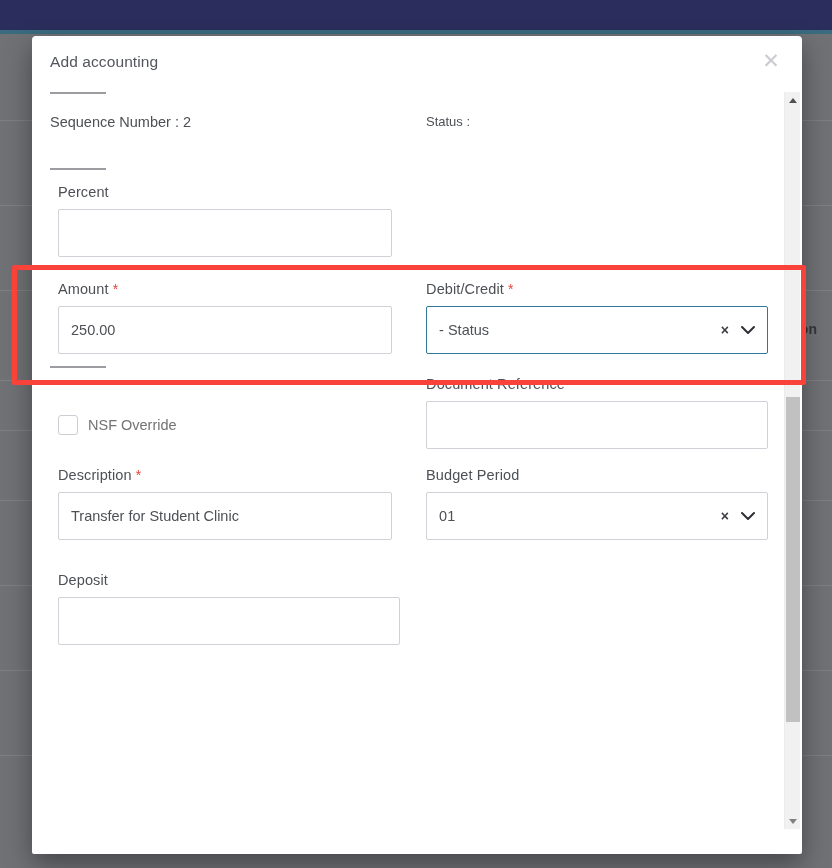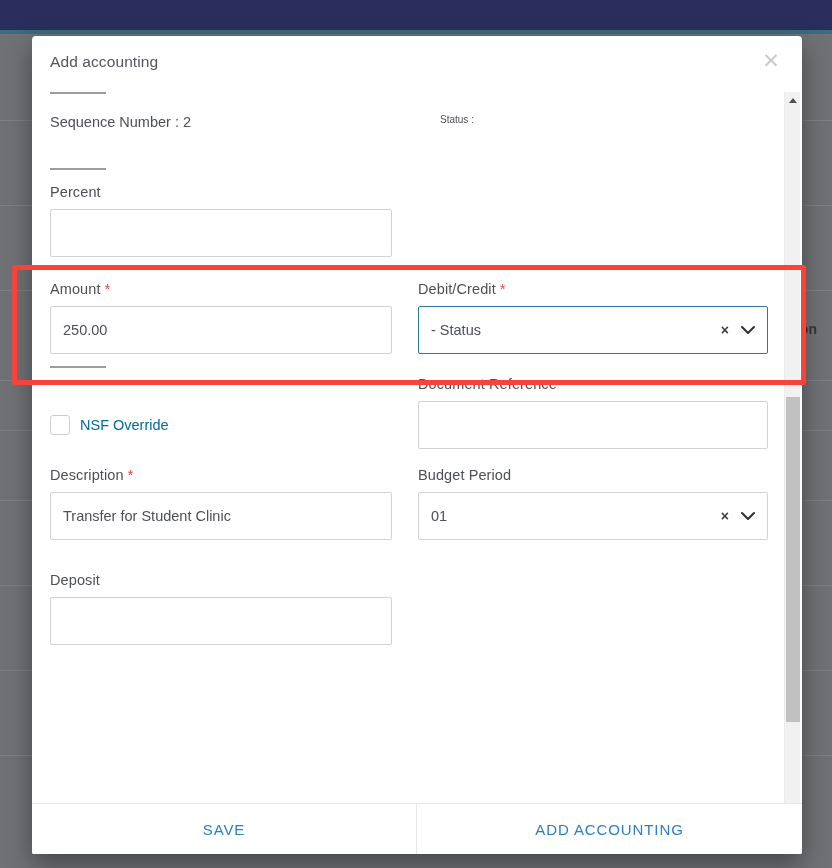--- a/index.html
+++ b/index.html
@@ -89,30 +89,31 @@
   .meta-row {
     position: relative;
     height: 34px;
   }
   .meta-seq {
     position: absolute; left: 18px; top: 0;
     font-size: 14.5px; color: #4d5055;
   }
   .meta-status {
     position: absolute; left: 394px; top: 0;
-    font-size: 10px; color: #4d5055; margin-left: 14px;
+    font-size: 13px; color: #4d5055;
   }
 
   .form-row {
     position: relative;
     display: flex;
   }
   .col {
     width: 376px;
     padding: 0 16px 4px 18px;
+    margin-left: 8px;
   }
   .col.right { padding-left: 10px; }
 
   label.fl {
     display: block;
     font-size: 14.5px;
     color: #4d5055;
     margin-bottom: 9px;
     letter-spacing: 0.1px;
   }
@@ -158,21 +159,21 @@
     width: 20px; height: 20px;
     border: 1px solid #cbced2;
     border-radius: 3px;
     background: #fff;
     margin-right: 10px;
     flex: 0 0 auto;
     cursor: pointer;
   }
   .chk-label {
     font-size: 14.5px;
-    color: #0369a1;
+    color: #737373;
   }
 
   .gap-8 { height: 8px; }
   .gap-14 { height: 14px; }
   .gap-20 { height: 20px; }
   .gap-28 { height: 28px; }
 
   
   #scrollbar {
     position: absolute;
@@ -379,20 +380,16 @@
   <div id="scrollbar">
     <div id="sb-up">
       <div class="sb-arrow up"></div>
     </div>
     <div id="sb-thumb"></div>
     <div id="sb-down">
       <div class="sb-arrow down"></div>
     </div>
   </div>
 
-  <div id="modal-footer">
-    <div class="footer-btn" id="btn-save">SAVE</div>
-    <div class="footer-btn" id="btn-add">ADD ACCOUNTING</div>
-  </div>
 
 </div>
 
 <div id="annotation-box"></div>
 
 </body></html>

